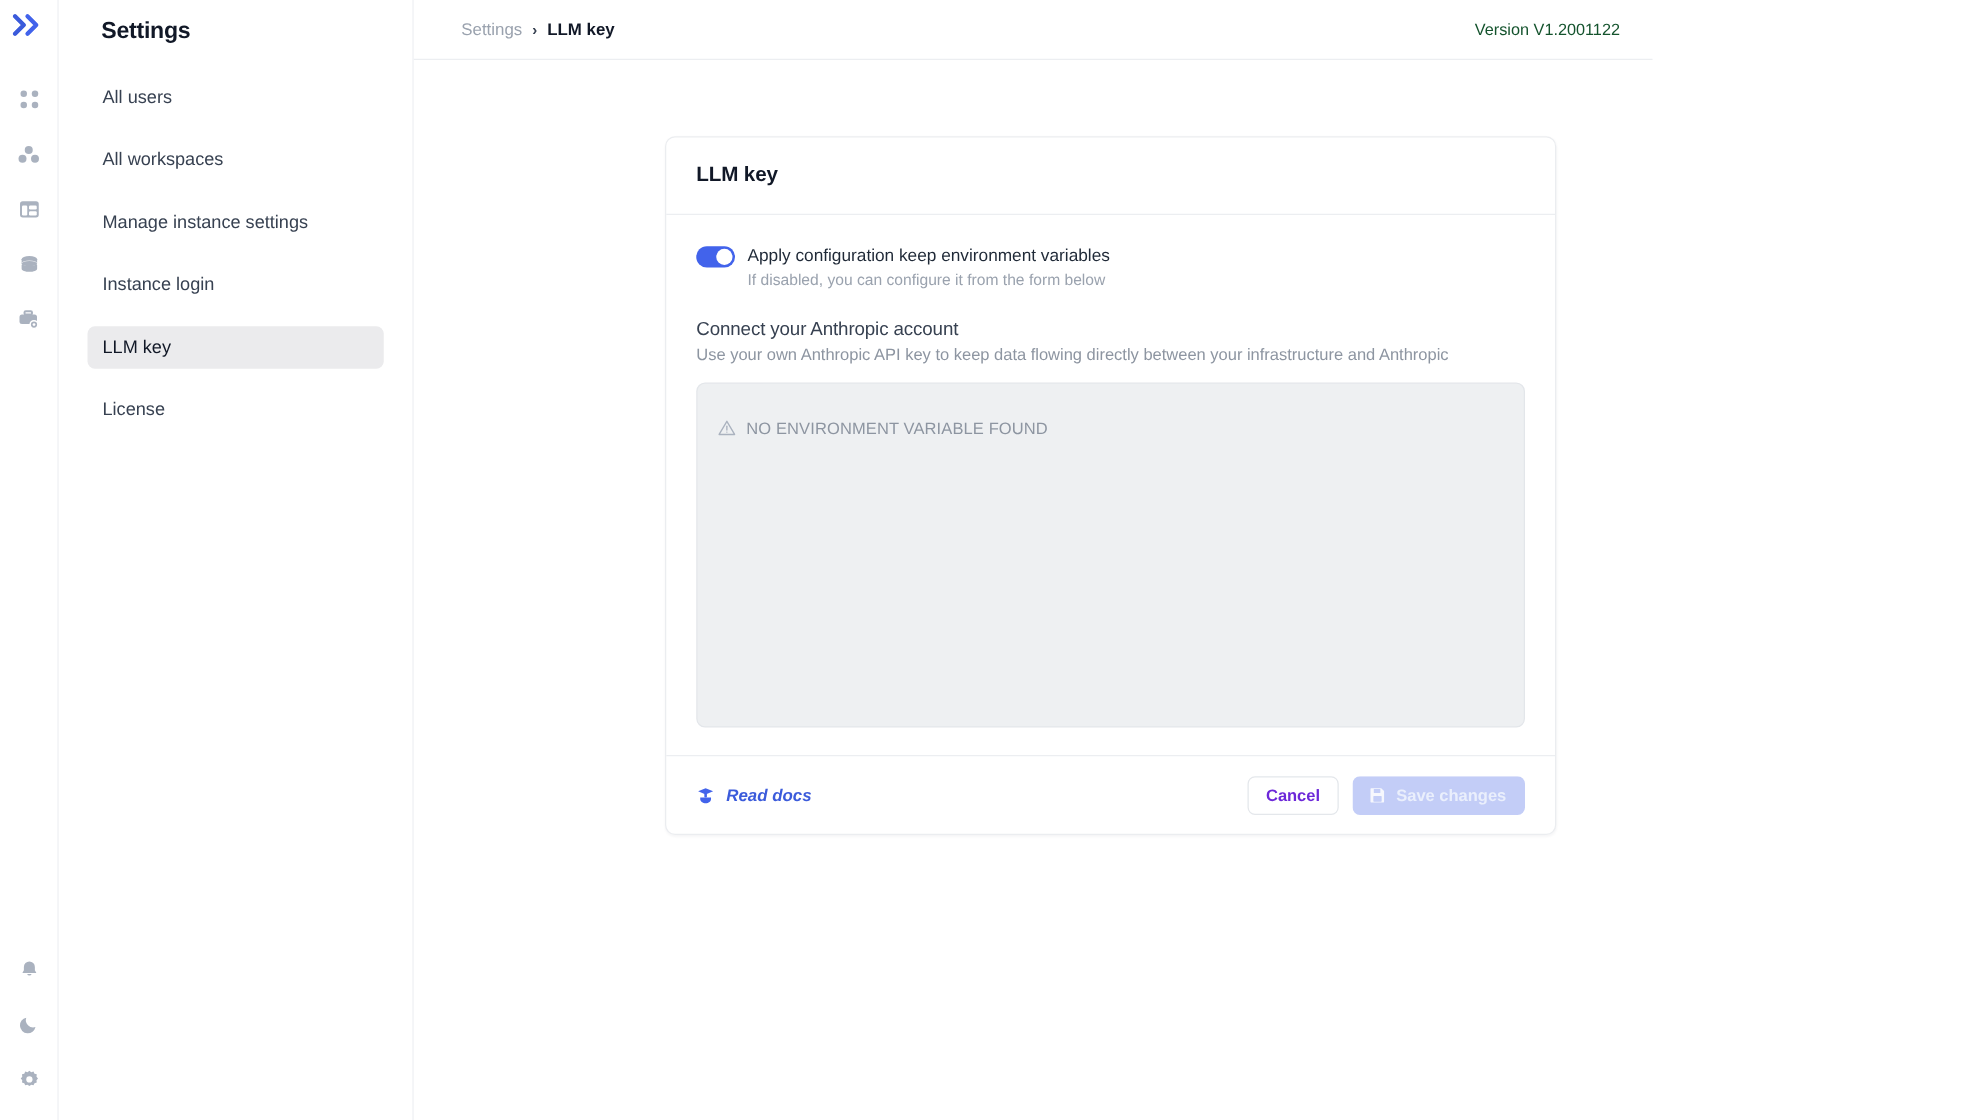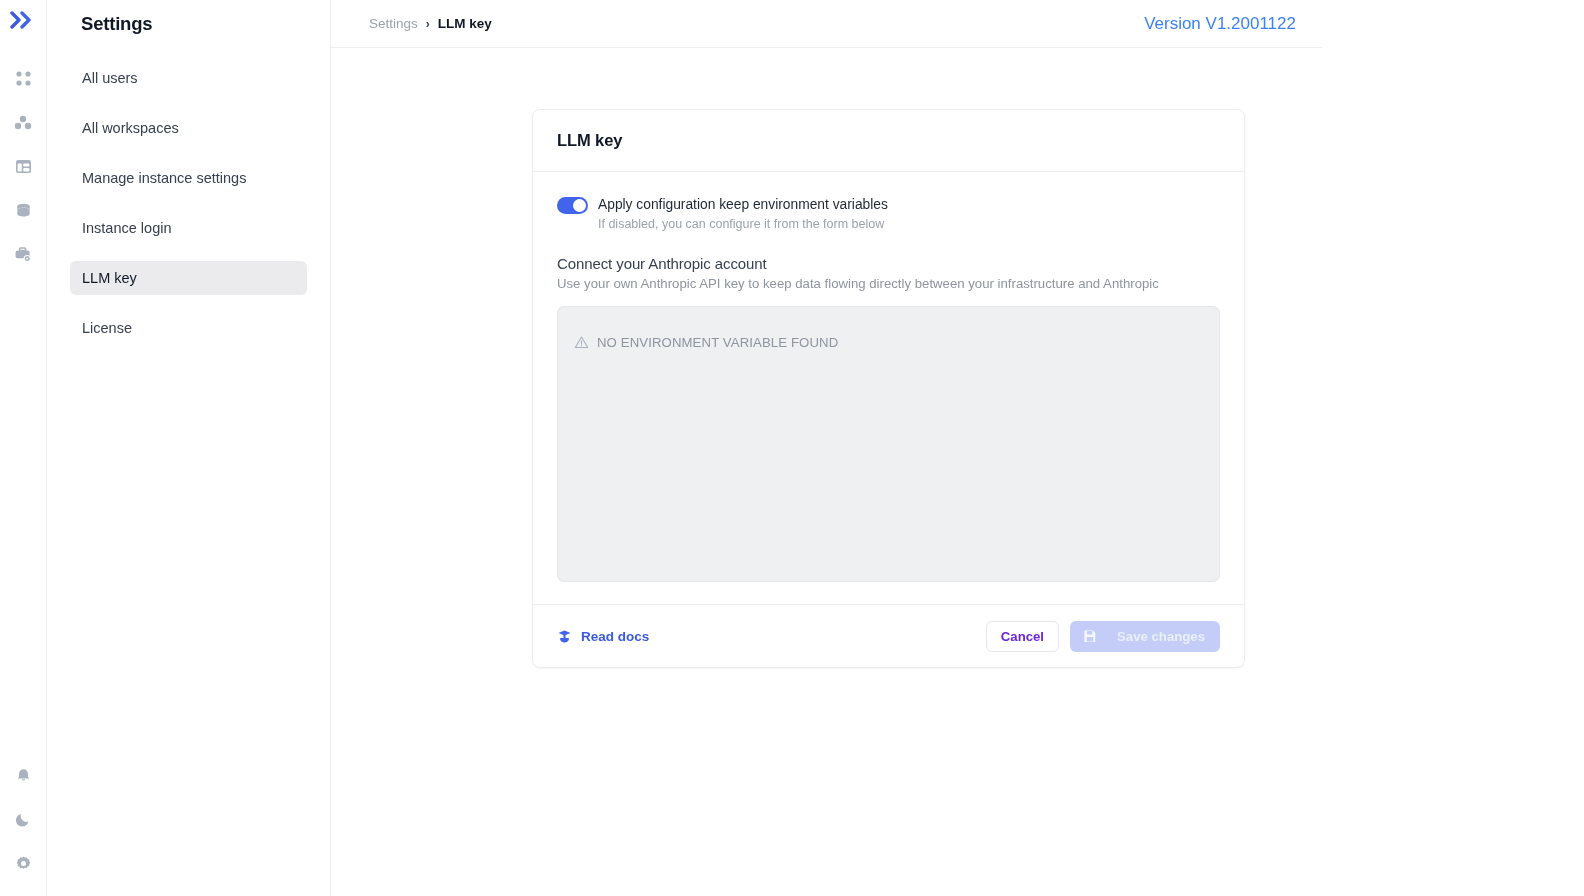--- a/index.html
+++ b/index.html
@@ -56,21 +56,21 @@
   .topbar {
     height: 48px; flex: 0 0 48px;
     border-bottom: 1px solid #eceef1;
     display: flex; align-items: center;
     padding: 0 26px 0 38px;
   }
   .crumbs { display: flex; align-items: center; gap: 8px; font-size: 13.5px; }
   .crumb-root { color: #9aa2ae; cursor: pointer; }
   .crumb-sep { color: #374151; font-weight: 700; font-size: 12px; line-height: 1; }
   .crumb-cur { color: #111827; font-weight: 700; }
-  .version { margin-left: auto; font-size: 17px; color: #3b82f6; }
+  .version { margin-left: auto; font-size: 13px; color: #14532d; }
 
   
   .content { flex: 1 1 auto; position: relative; }
   .card {
     position: absolute;
     left: 201px; top: 61px;
     width: 713px;
     background: #ffffff;
     border: 1px solid #ebedf0;
     border-radius: 8px;
@@ -112,32 +112,32 @@
   .envbox .row { display: flex; align-items: center; gap: 8px; }
   .envbox .row span { font-size: 13.2px; color: #8d95a1; letter-spacing: .1px; }
 
   .card-foot {
     border-top: 1px solid #eceef1;
     height: 63px; display: flex; align-items: center;
     padding: 0 24px;
   }
   .readdocs {
     display: flex; align-items: center; gap: 9px;
-    color: #3b5bdb; font-size: 13.5px; font-weight: 700; cursor: pointer;
+    color: #3b5bdb; font-size: 13.5px; font-weight: 700; cursor: pointer; font-style: italic;
   }
   .foot-actions { margin-left: auto; display: flex; align-items: center; gap: 11px; }
   .btn {
     height: 31px; border-radius: 6px; font-size: 13.2px;
     display: flex; align-items: center; justify-content: center;
     cursor: pointer; border: 1px solid transparent; padding: 0 14px;
   }
   .btn-cancel { background: #fff; border-color: #e4e7eb; color: #6d28d9; font-weight: 700; }
   .btn-save {
     background: #c3cdf7; color: #eaeffc; font-weight: 700;
-    gap: 20px; padding: 0 14px 0 12px; cursor: default;
+    gap: 8px; padding: 0 14px 0 12px; cursor: default;
   }
   .btn-save svg { display: block; opacity: .85; }
 </style>
 </head>
 <body>
 
 <div class="app">
 
   <div class="rail">
     <div class="rail-logo">

